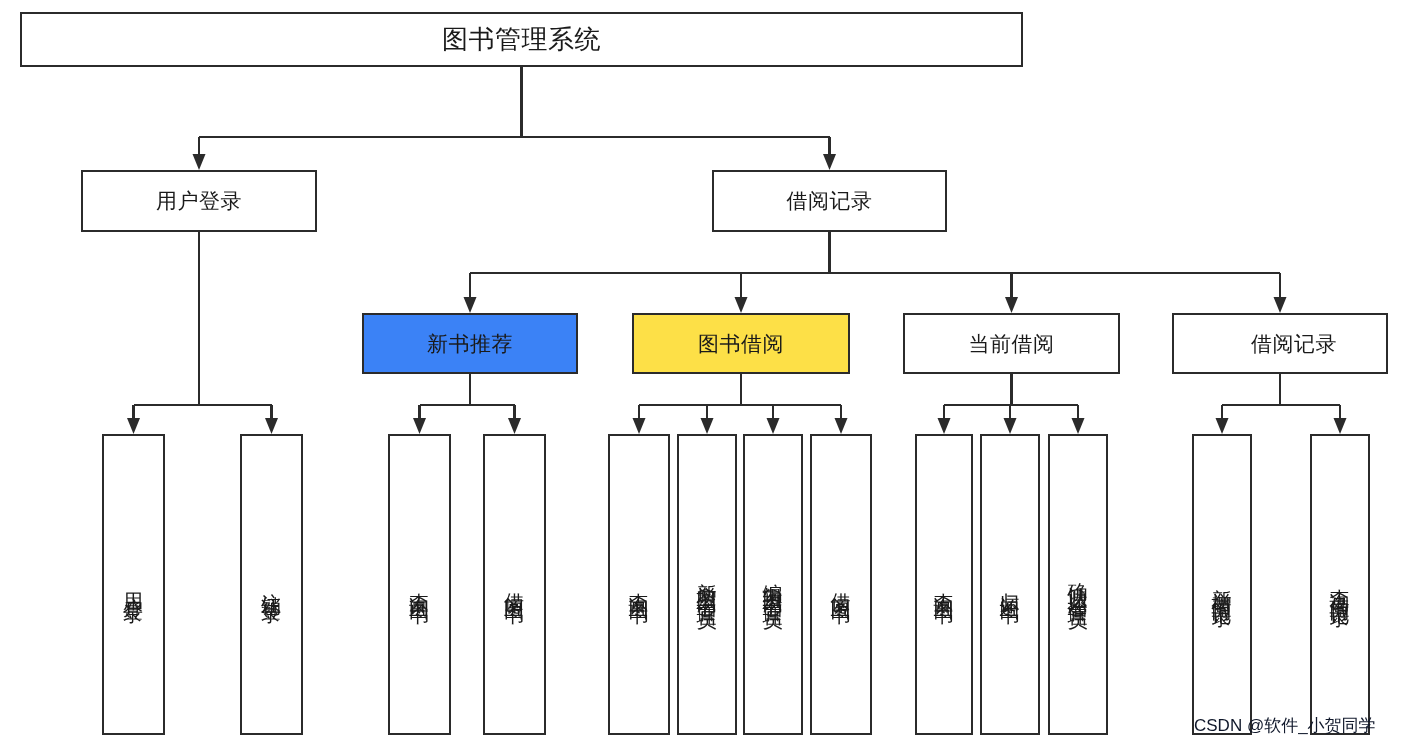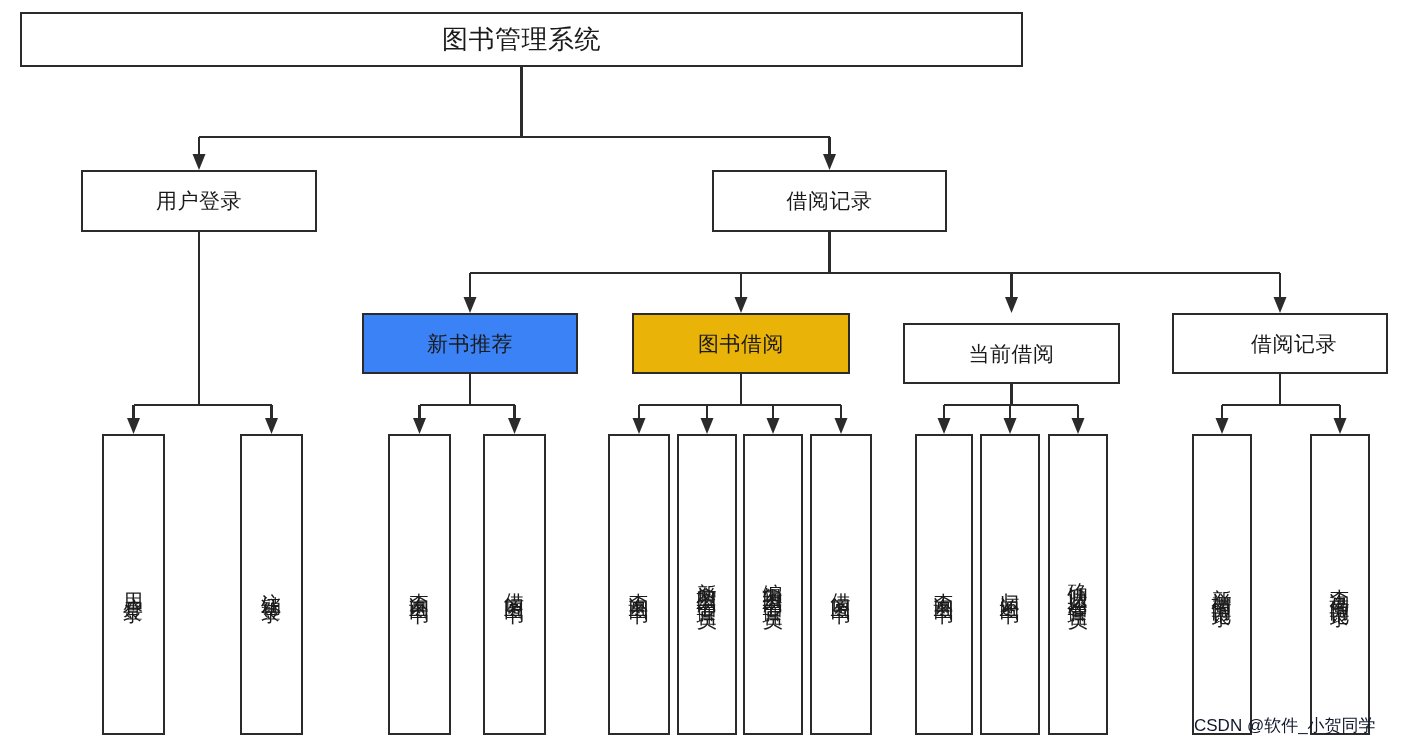--- a/index.html
+++ b/index.html
@@ -140,24 +140,24 @@
       </div>
       <div class="node horiz" style="left: 81px; top: 170px; width: 236px; height: 62px; border-color: rgb(43, 43, 43); background: rgb(255, 255, 255);">
         <span class="node-label" style="color: rgb(26, 26, 26);">用户登录</span>
       </div>
       <div class="node horiz" style="left: 712px; top: 170px; width: 235px; height: 62px; border-color: rgb(43, 43, 43); background: rgb(255, 255, 255);">
         <span class="node-label" style="color: rgb(26, 26, 26);">借阅记录</span>
       </div>
       <div class="node horiz" style="left: 362px; top: 313px; width: 216px; height: 61px; border-color: rgb(43, 43, 43); background: #3b82f6;">
         <span class="node-label" style="color: rgb(26, 26, 26);">新书推荐</span>
       </div>
-      <div class="node horiz" style="left: 632px; top: 313px; width: 218px; height: 61px; border-color: rgb(43, 43, 43); background: #eab308;">
+      <div class="node horiz" style="left: 632px; top: 313px; width: 218px; height: 61px; border-color: rgb(43, 43, 43); background: #fde047;">
         <span class="node-label" style="color: rgb(26, 26, 26);">图书借阅</span>
       </div>
-      <div class="node horiz" style="left: 903px; top: 313px; width: 217px; height: 61px; border-color: rgb(43, 43, 43); background: rgb(255, 255, 255); margin-top: 10px;">
+      <div class="node horiz" style="left: 903px; top: 313px; width: 217px; height: 61px; border-color: rgb(43, 43, 43); background: rgb(255, 255, 255);">
         <span class="node-label" style="color: rgb(26, 26, 26);">当前借阅</span>
       </div>
       <div class="node horiz" style="left: 1172px; top: 313px; width: 216px; height: 61px; border-color: rgb(43, 43, 43); background: rgb(255, 255, 255); padding-left: 28px;">
         <span class="node-label" style="color: rgb(26, 26, 26);">借阅记录</span>
       </div>
       <div class="node leaf" style="left: 102px; top: 434px; width: 63px; height: 301px; border-color: rgb(43, 43, 43); background: rgb(255, 255, 255);">
         <span class="node-label" style="color: rgb(26, 26, 26);">用户登录</span>
       </div>
       <div class="node leaf" style="left: 240px; top: 434px; width: 63px; height: 301px; border-color: rgb(43, 43, 43); background: rgb(255, 255, 255);">
         <span class="node-label" style="color: rgb(26, 26, 26);">注销登录</span>

